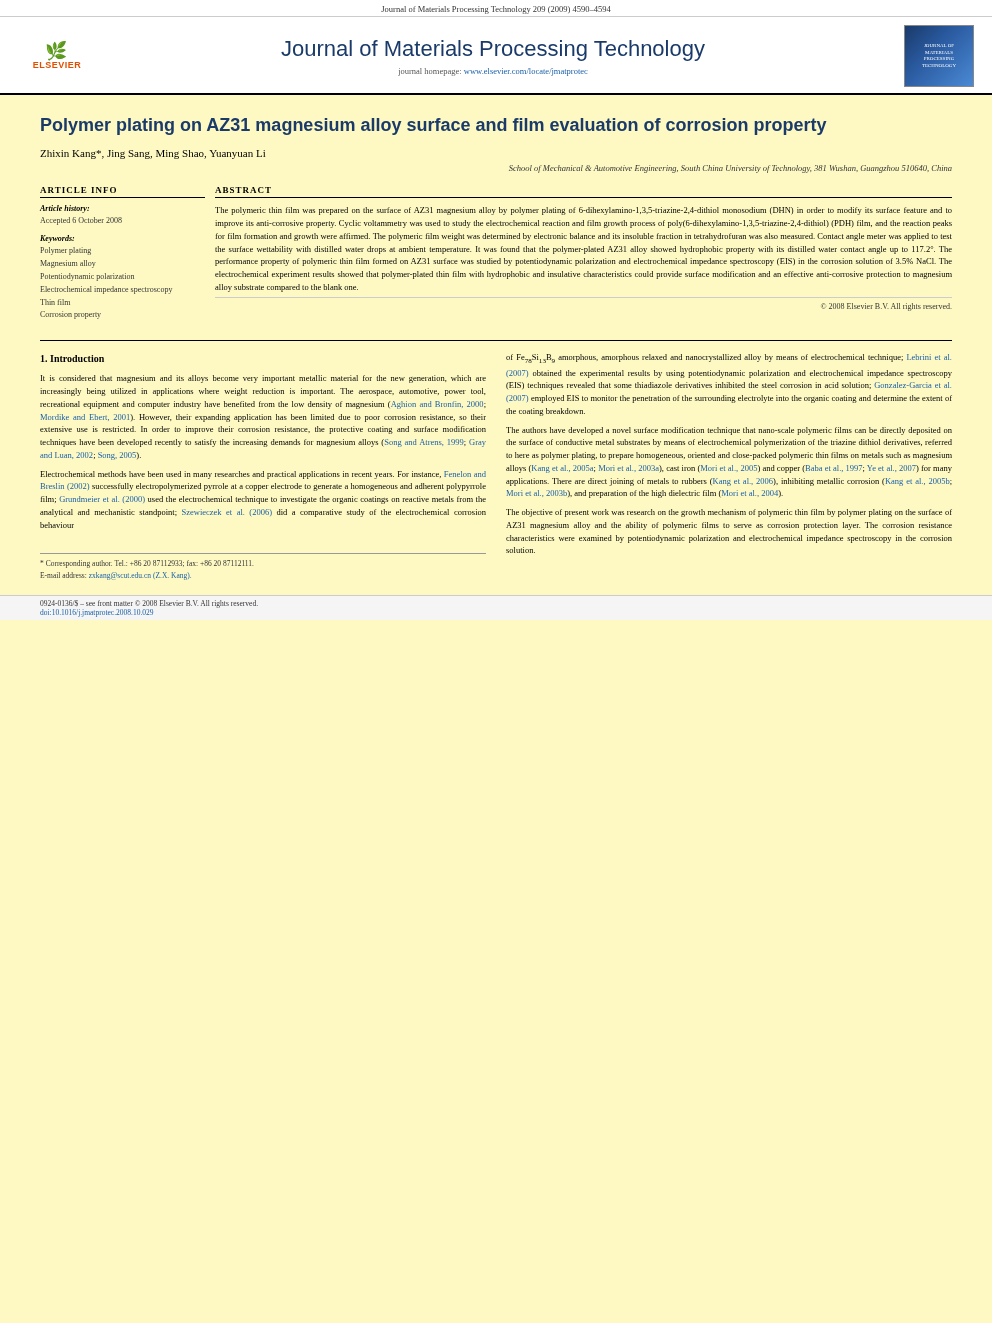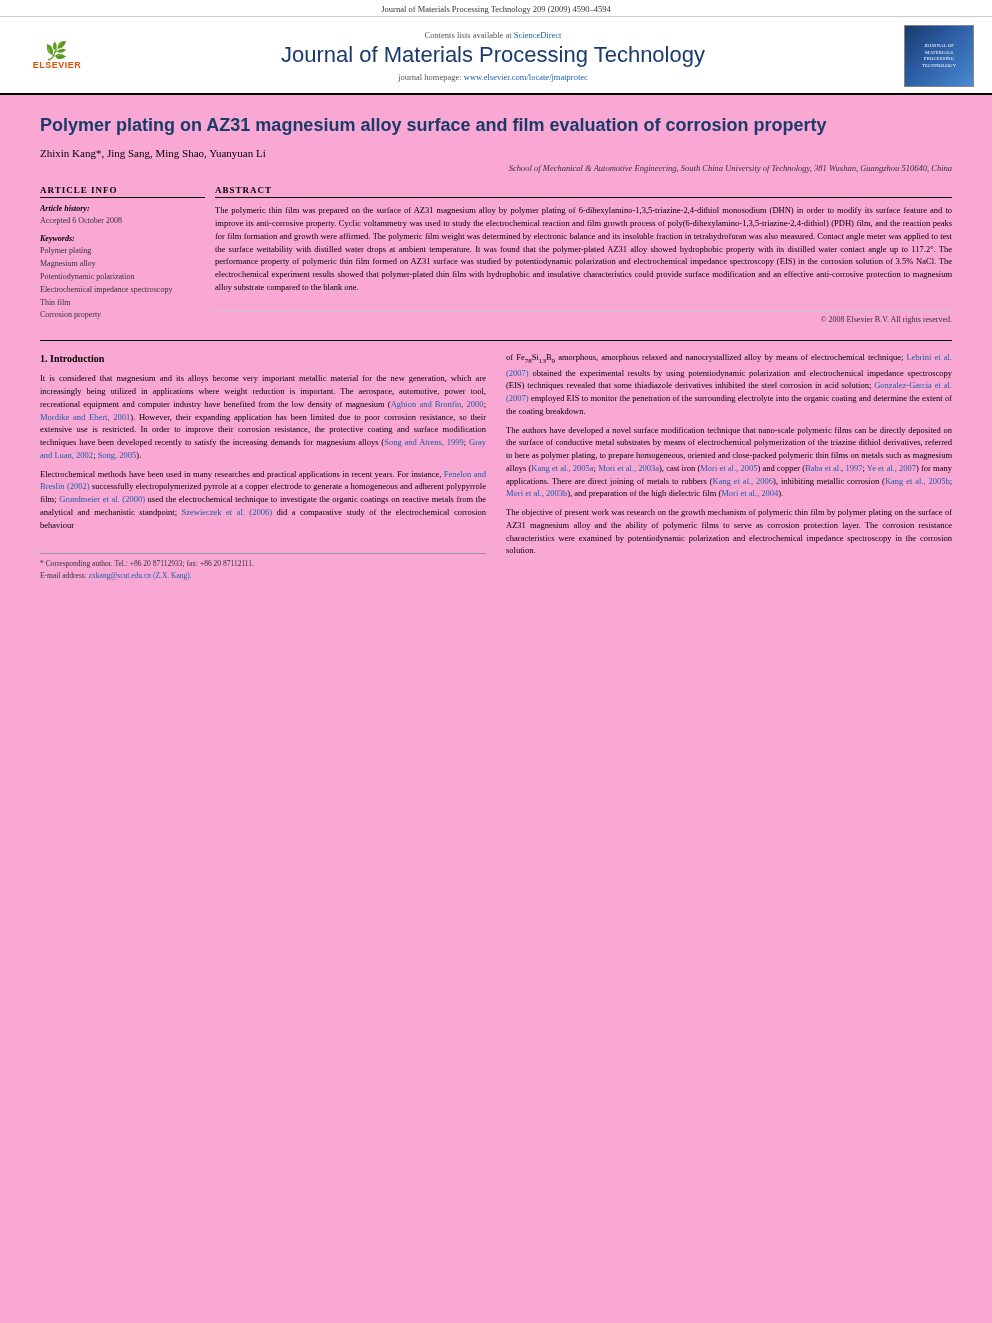--- a/index.html
+++ b/index.html
@@ -8,21 +8,21 @@
       font-family: "Times New Roman", Times, serif;
       font-size: 10px;
       color: #000;
       width: 992px;
       min-height: 1323px;
     }
 
     .page-wrapper {
       width: 992px;
       min-height: 1323px;
-      background: #f9a8d4;
+      background: #fef9c3;
       padding: 0;
     }
 
     
     .journal-top-bar {
       text-align: center;
       font-size: 8.5px;
       color: #333;
       padding: 4px 0 2px 0;
       border-bottom: 1px solid #ccc;
@@ -186,21 +186,21 @@
       font-size: 8.5px;
       line-height: 1.5;
       color: #000;
       text-align: justify;
     }
 
     .copyright-line {
       text-align: right;
       font-size: 8px;
       color: #333;
-      margin-top: 16px;
+      margin-top: 3px;
       border-top: 1px solid #ccc;
       padding-top: 4px;
     }
 
     
     .section-divider {
       border: none;
       border-top: 1px solid #000;
       margin: 10px 0;
     }
@@ -276,24 +276,20 @@
   <div class="journal-top-bar">
     <span>Journal of Materials Processing Technology 209 (2009) 4590–4594</span>
   </div>
 
   <div class="header-section">
     <div class="header-left">
       <div class="logo-plant">🌿</div>
       <div class="logo-text">ELSEVIER</div>
     </div>
     <div class="header-center">
-      <div class="contents-line">
-        <span>Contents lists available at</span>
-        <a class="sciencedirect-link" href="#"><span>ScienceDirect</span></a>
-      </div>
       <div class="journal-title-header">Journal of Materials Processing Technology</div>
       <div class="journal-homepage">
         <span>journal homepage:</span>
         <a class="homepage-link" href="#"><span>www.elsevier.com/locate/jmatprotec</span></a>
       </div>
     </div>
     <div class="header-right">
       <div class="journal-cover">
         <span style="white-space:pre;font-size:5px;line-height:1.3;">JOURNAL OF
 MATERIALS
@@ -377,14 +373,20 @@
 
         <p class="body-paragraph">
           The objective of present work was research on the growth mechanism of polymeric thin film by polymer plating on the surface of AZ31 magnesium alloy and the ability of polymeric films to serve as corrosion protection layer. The corrosion resistance characteristics were examined by potentiodynamic polarization and electrochemical impedance spectroscopy in the corrosion solution.
         </p>
 
       </div>
     </div>
 
   </div>
 
+  <div class="doi-bar">
+    <div>0924-0136/$ – see front matter © 2008 Elsevier B.V. All rights reserved.</div>
+    <div>
+      <a class="cite-link" href="#"><span>doi:10.1016/j.jmatprotec.2008.10.029</span></a>
+    </div>
+  </div>
 
 </div>
 
 </body></html>

